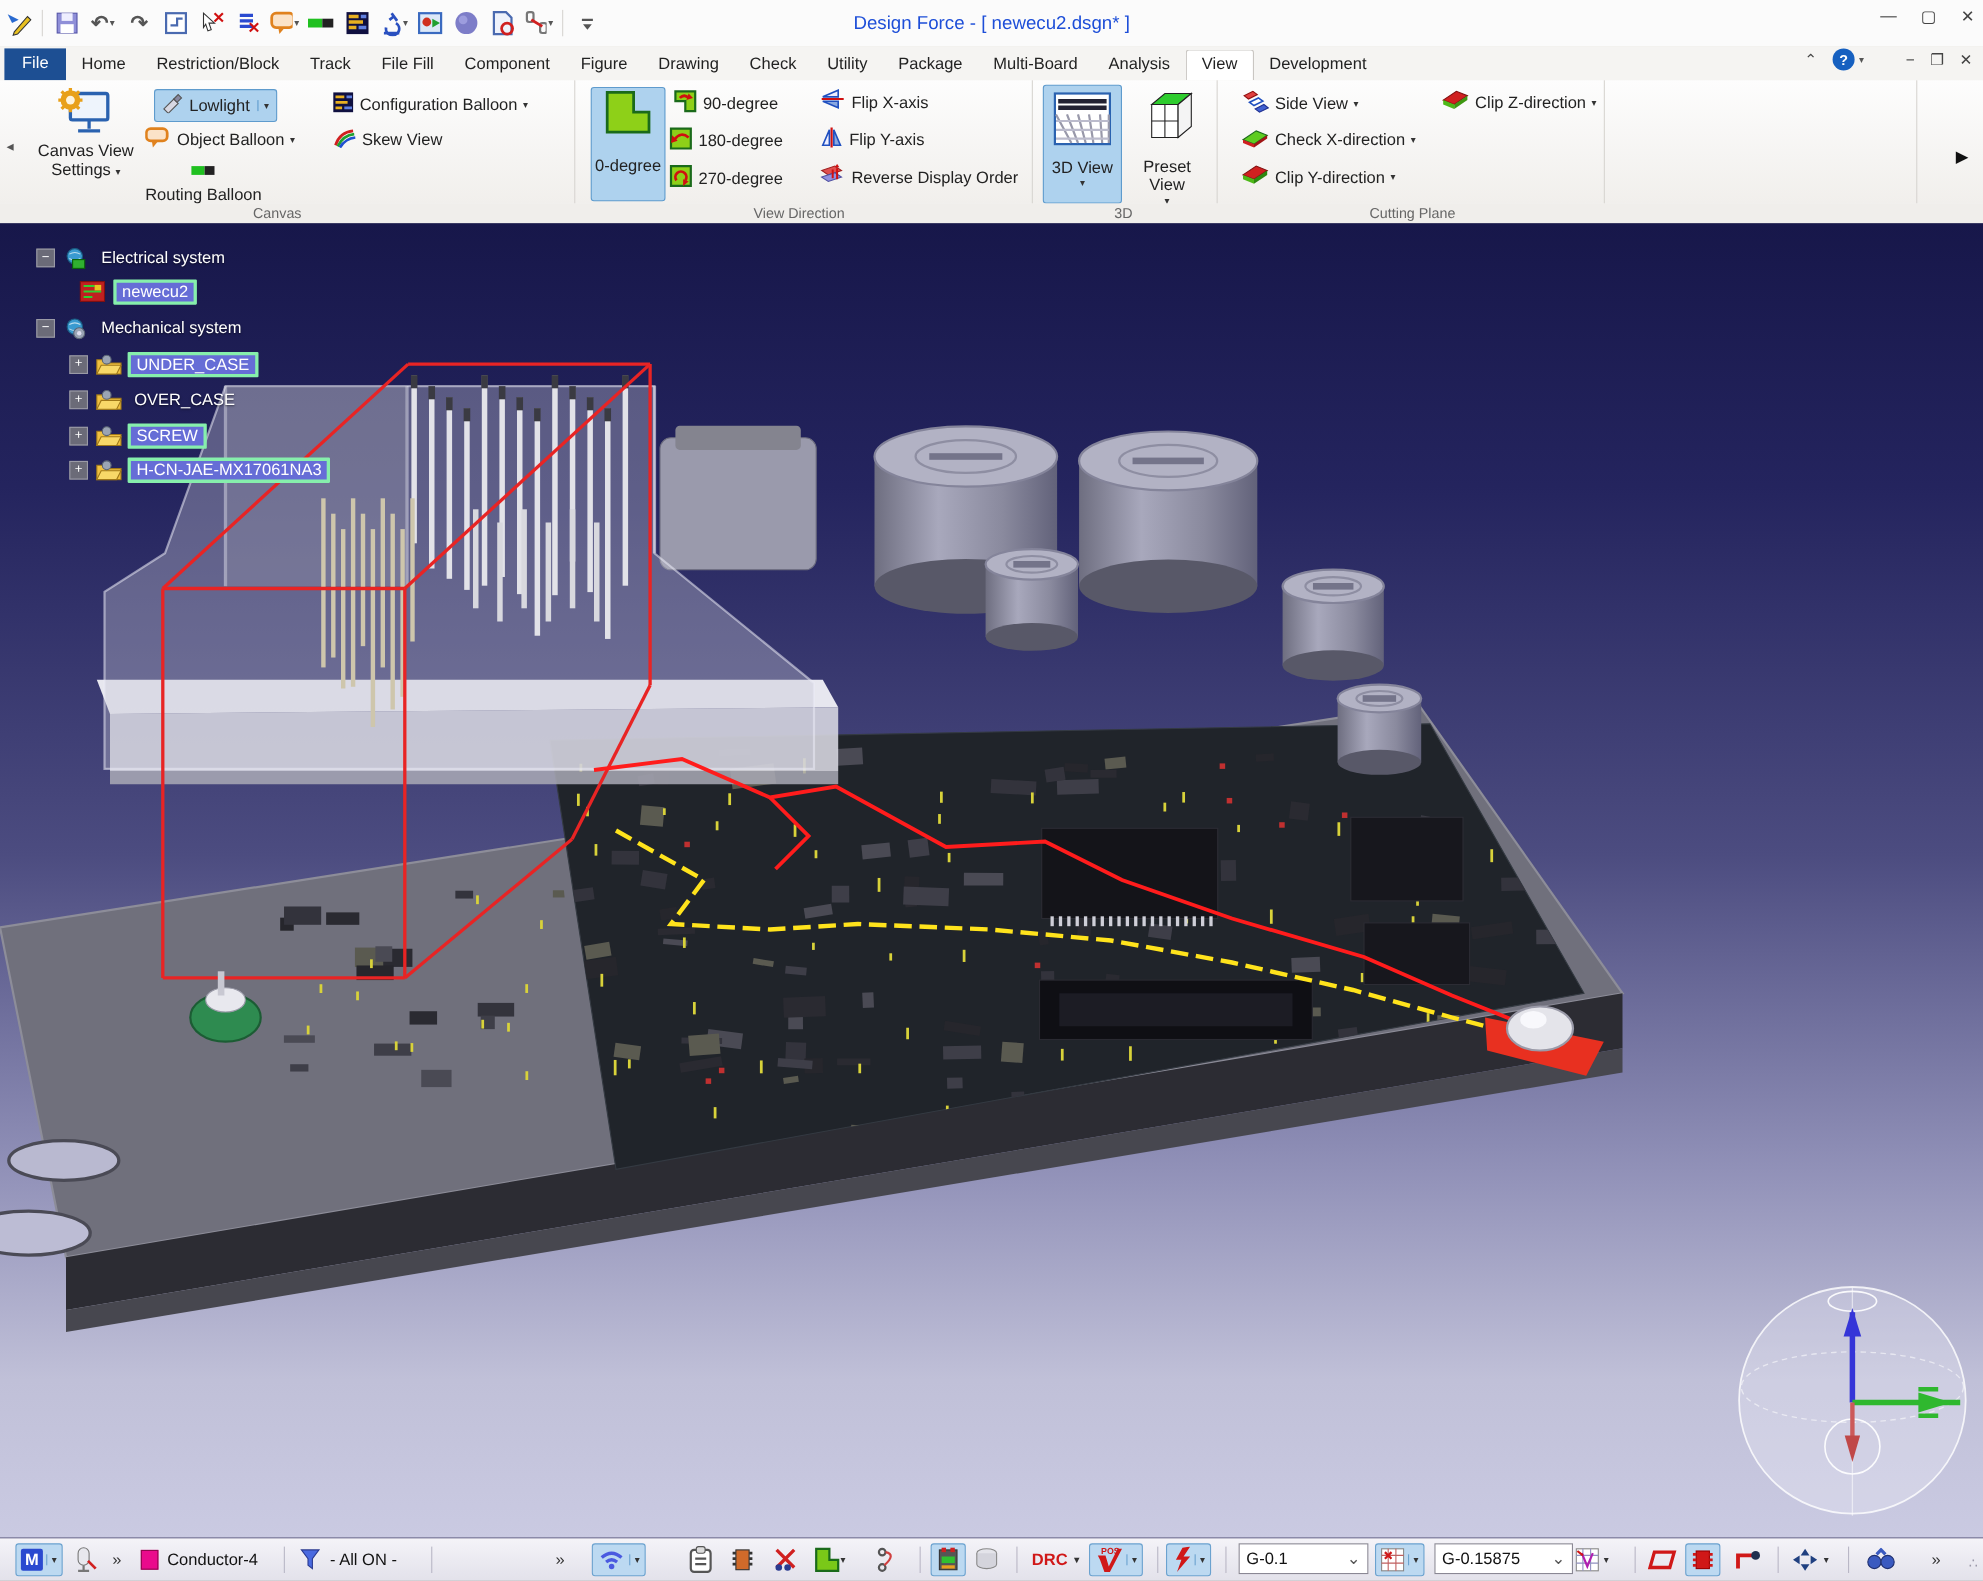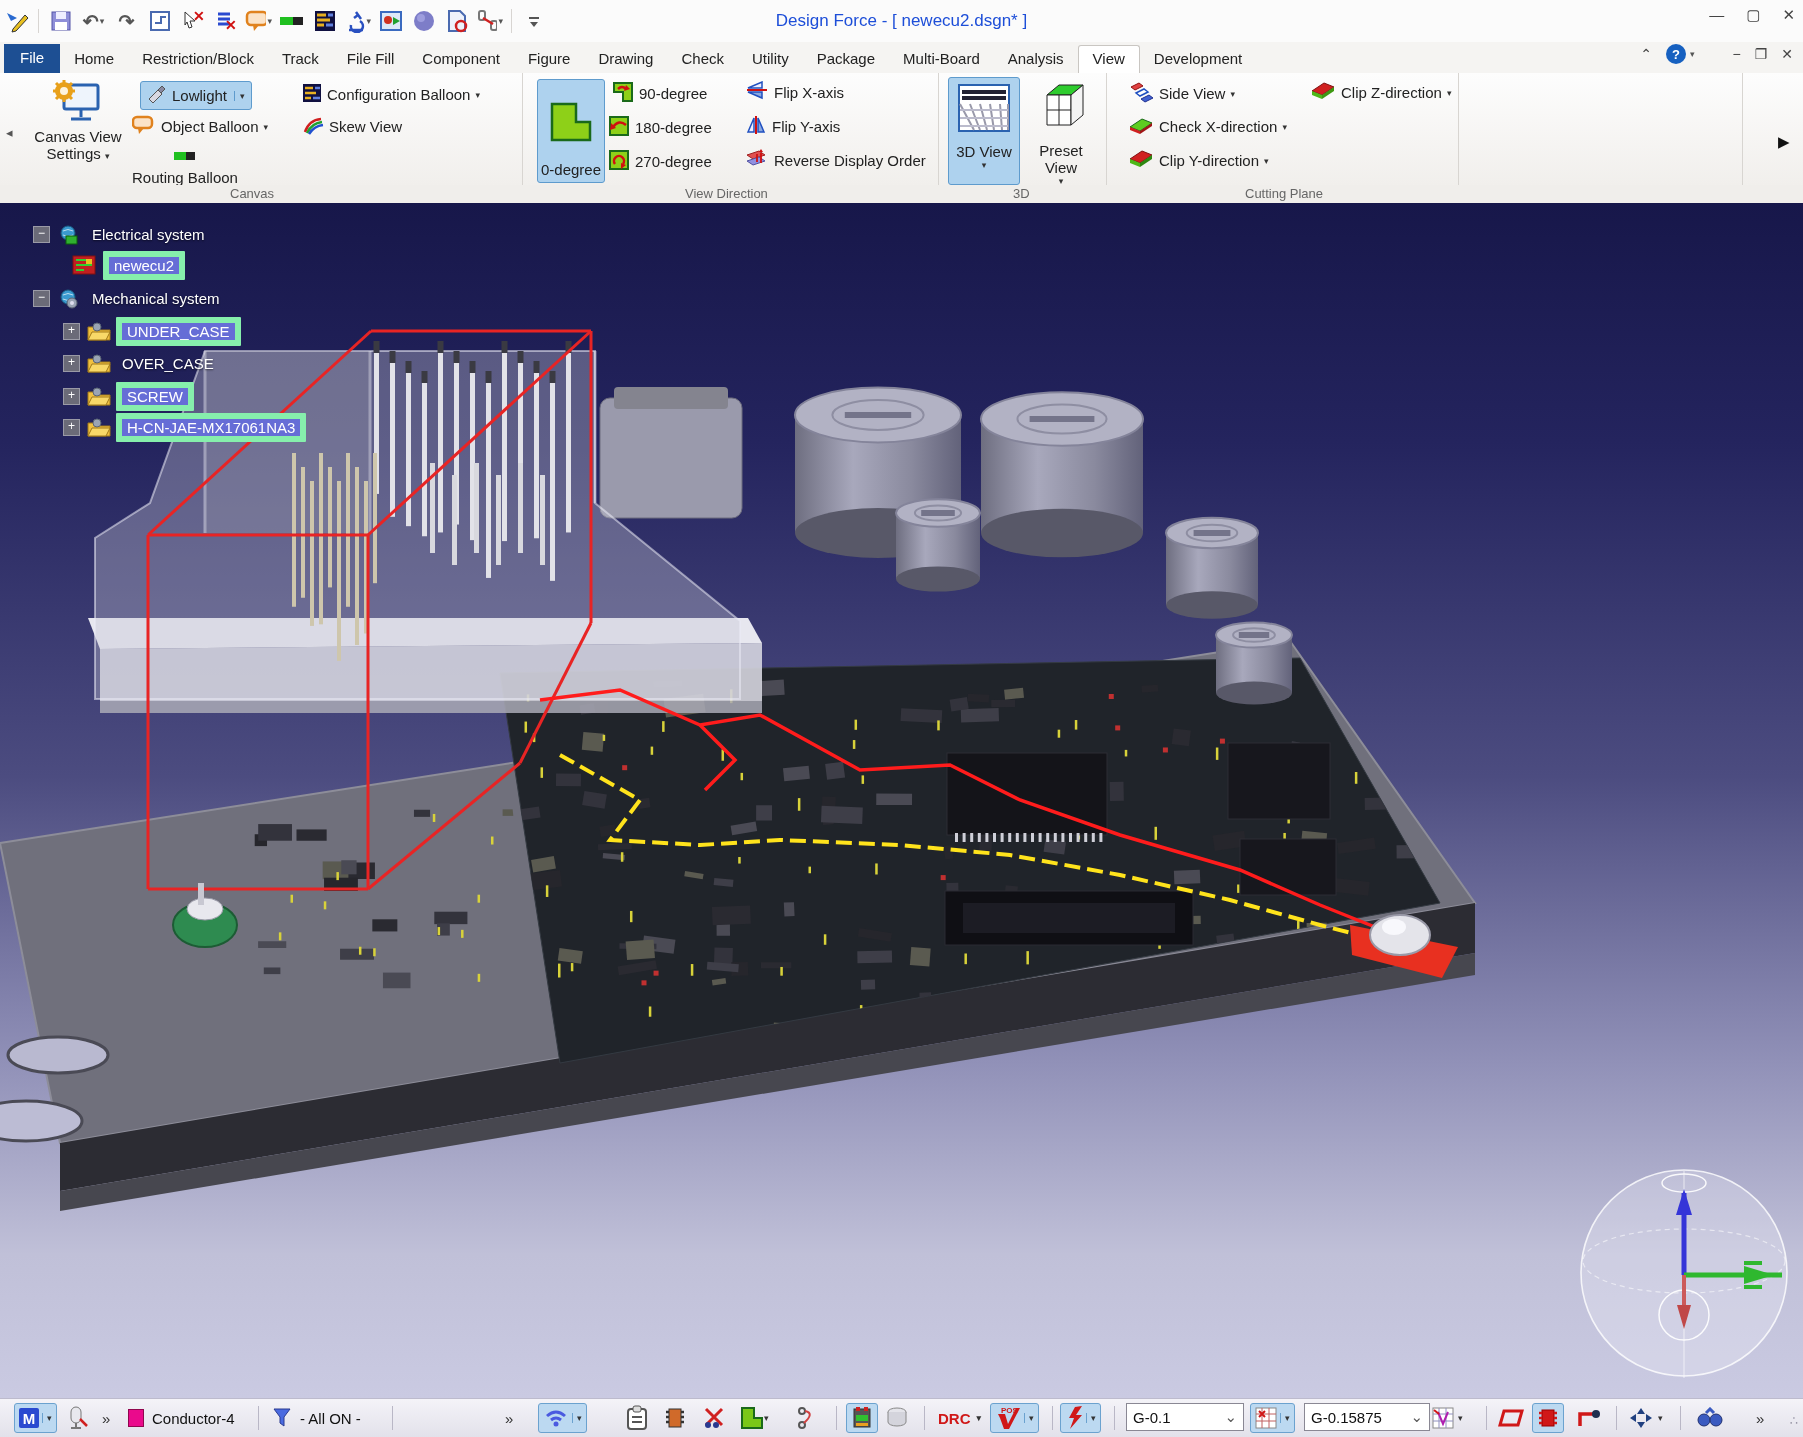--- a/index.html
+++ b/index.html
@@ -35,21 +35,21 @@
   .ic{display:inline-block;flex:0 0 auto;}
   
   .viewport{position:absolute;left:0;top:203px;width:1803px;height:1195px;background:#17174a;overflow:hidden;}
   .scene{position:absolute;left:0;top:0;}
   .tree{position:absolute;left:0;top:0;width:420px;color:#fff;font-size:15px;}
   .trow{position:absolute;height:24px;display:flex;align-items:center;}
   .texp{width:15px;height:15px;background:#6b6b78;border:1px solid #9a9aa6;color:#fff;font-size:12px;line-height:13px;
         text-align:center;margin-right:7px;flex:0 0 auto;}
   .tico{width:22px;height:18px;margin-right:7px;flex:0 0 auto;position:relative;}
   .tlabel{padding:1px 6px;white-space:nowrap;text-shadow:0 1px 2px rgba(0,0,0,.6);}
-  .tlabel.sel{background:#666dd6;border:6px solid #86efac;padding:0 5px;border-radius:1px;text-shadow:none;}
+  .tlabel.sel{background:#666dd6;border:3px solid #86efac;padding:0 5px;border-radius:1px;text-shadow:none;}
   
   .statusbar{position:absolute;left:0;top:1398px;width:1803px;height:39px;
              background:linear-gradient(#f4f3f8,#e2e1ea);border-top:1px solid #bdbbcd;}
   .sbi{position:absolute;top:4px;height:30px;display:flex;align-items:center;font-size:15px;color:#111;}
   .sbtn{background:#bcd9f1;border:1px solid #6ba2cf;border-radius:3px;height:28px;display:flex;align-items:center;
         padding:0 4px;gap:3px;}
   .ssep{position:absolute;top:7px;width:1px;height:24px;background:#b9b7c6;}
   .sel-box{border:1px solid #8a8894;background:#fff;height:26px;display:flex;align-items:center;
            justify-content:space-between;padding:0 6px;font-size:15px;color:#111;}
   .grip{position:absolute;right:3px;top:14px;color:#9a98a8;font-size:13px;letter-spacing:2px;}
@@ -257,21 +257,21 @@
       <span class="ic">
         <svg width="22" height="20">
             <path d="M3 17 q4 -12 16 -13" stroke="#d02020" stroke-width="2.5" fill="none"></path>
             <path d="M5 18 q5 -10 15 -11" stroke="#20a030" stroke-width="2.5" fill="none"></path>
             <path d="M7 19 q5 -8 14 -9" stroke="#2050d0" stroke-width="2.5" fill="none"></path>
           </svg>
       </span>
       <span>Skew View</span>
     </div>
 
-    <div class="rbig hl" style="left:537px;top:6px;width:66px;height:98px;justify-content:flex-end;padding-bottom:4px;">
+    <div class="rbig hl" style="left:537px;top:6px;width:66px;height:98px;padding-bottom:4px;">
       <span class="ic" style="margin-bottom:14px;">
         <svg width="46" height="44">
             <polygon points="4,4 28,4 28,22 42,22 42,40 4,40" fill="#8ed018" stroke="#1a6a1a" stroke-width="2.5"></polygon>
           </svg>
       </span>
       <span>0-degree</span>
     </div>
     <div class="rbtn" style="left:612px;top:8px;">
       <span class="ic">
         <svg width="22" height="22">

